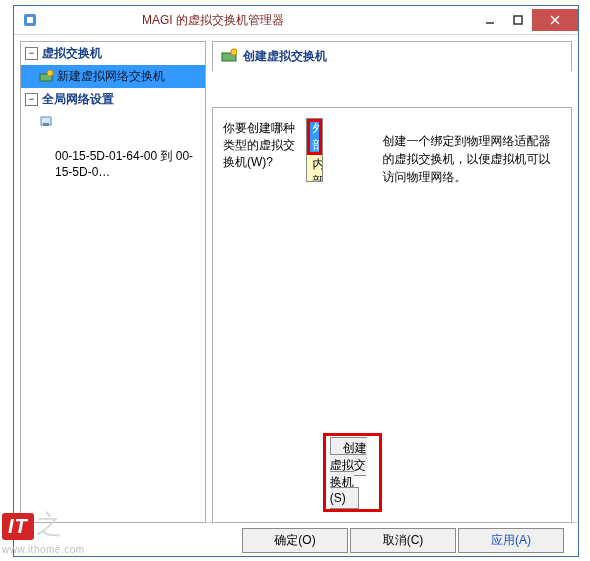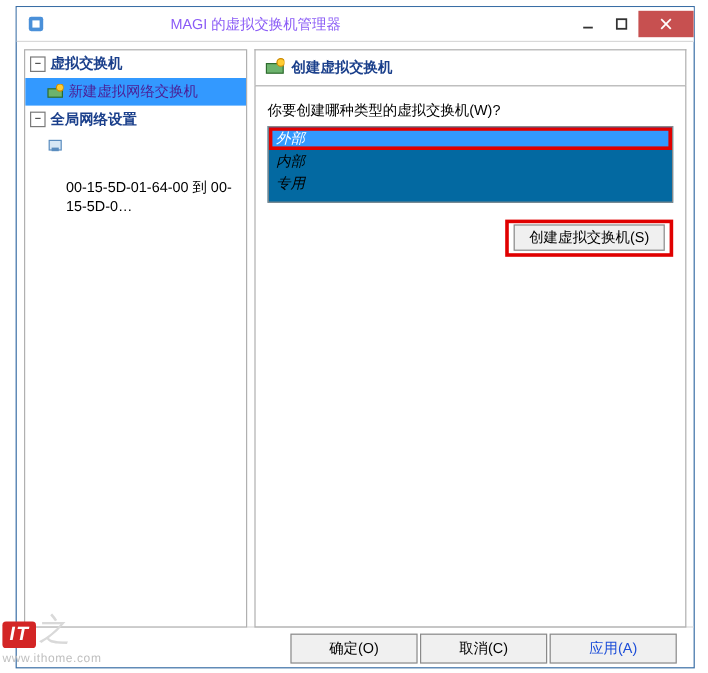--- a/index.html
+++ b/index.html
@@ -1,53 +1,53 @@
 <!DOCTYPE html>
 <html><head>
 <meta charset="utf-8">
 <style>
   html,body{margin:0;padding:0;font-family:"Microsoft YaHei","Segoe UI",Tahoma,sans-serif;font-size:12px;background:#fff;}
   .canvas{width:590px;height:561px;position:relative;background:#fff;overflow:hidden;}
   .window{position:absolute;left:13px;top:5px;width:564px;height:550px;border:1px solid #3a6ea5;background:#fff;}
   .titlebar{height:28px;background:#fff;border-bottom:1px solid #d9d9d9;display:flex;align-items:center;}
   .titlebar .icon-slot{width:32px;display:flex;align-items:center;justify-content:center;}
-  .titlebar .title{flex:0 0 auto;margin:0 auto;color:#8b5cf6;}
+  .titlebar .title{flex:0 0 auto;margin:0 auto;color:#7f1d1d;}
   .winbtns{margin-left:auto;display:flex;height:22px;align-items:stretch;}
   .winbtn{width:34px;height:22px;display:flex;align-items:center;justify-content:center;font-family:Segoe UI Symbol,Arial;color:#333;}
   .winbtn.min{width:28px;}
   .winbtn.max{width:28px;}
   .winbtn.close{width:46px;background:#c75050;color:#fff;}
   .body{display:flex;height:calc(100% - 28px - 34px);}
   .leftpane{width:184px;border:1px solid #b0b0b0;margin:6px 3px 0 6px;background:#fff;overflow:auto;}
   .leftpane .grouphdr{display:flex;align-items:center;padding:3px 4px;color:#1a3f8b;font-weight:bold;}
   .leftpane .twisty{width:11px;height:11px;border:1px solid #7a7a7a;display:inline-flex;align-items:center;justify-content:center;margin-right:4px;font-size:9px;line-height:9px;color:#555;}
   .leftpane .item{display:flex;align-items:center;padding:3px 4px 3px 18px;}
   .leftpane .item .leaf-icon{width:14px;height:14px;margin-right:4px;}
-  .leftpane .item.sel{background:#3399ff;color:#4c1d95;}
+  .leftpane .item.sel{background:#3399ff;color:#0f172a;}
   .leftpane .item.child{padding-left:34px;margin-top:14px;}
   .rightpane{flex:1;margin:6px 6px 0 3px;display:flex;flex-direction:column;}
   .rp-header{border:1px solid #b0b0b0;border-bottom:none;padding:6px 8px;display:flex;align-items:flex-start;gap:6px;color:#1a3f8b;font-weight:bold;}
-  .rp-body{border:1px solid #b0b0b0;flex:1;padding:10px 10px;display:flex;flex-direction:column;overflow:auto;}
+  .rp-body{border:1px solid #b0b0b0;flex:1;padding:10px 10px;display:flex;flex-direction:row;overflow:auto;margin-top:36px;}
   .prompt{margin:2px 0 4px 0;}
-  .listbox{border:1px solid #8a8a8a;height:62px;background:#0369a1;overflow:hidden;font-style:italic;}
+  .listbox{border:1px solid #8a8a8a;height:62px;background:#fef9c3;overflow:hidden;}
   .listbox .opt{padding:1px 6px;}
   .listbox .opt.sel{background:#3399ff;color:#fff;}
   .listbox .opt.sel.red{outline:3px solid #e00000;outline-offset:-3px;}
   .btnrow{display:flex;justify-content:flex-end;margin-top:14px;align-items:flex-end;}
   .btn{border:1px solid #8a8a8a;background:#f0f0f0;padding:3px 12px;min-width:96px;text-align:center;}
   .btn.disabled{color:#1d4ed8;}
   .redwrap{padding:4px;border:3px solid #e00000;display:inline-block;}
   .desc{margin-top:14px;line-height:1.5;}
   .footer{height:34px;display:flex;align-items:center;justify-content:flex-end;gap:2px;padding-right:14px;border-top:1px solid #d9d9d9;margin-top:-1px;}
   .footer .btn{min-width:80px;}
   
   svg{display:block;}
   
   .wm{position:absolute;left:2px;bottom:6px;}
-  .wm .badge{display:inline-block;background:#d32525;color:#fff;font-weight:bold;font-size:16px;padding:2px 6px;border-radius:3px;font-style:italic;letter-spacing:1px;}
+  .wm .badge{display:inline-block;background:#d32525;color:#fff;font-weight:bold;font-size:20px;padding:2px 6px;border-radius:3px;font-style:italic;letter-spacing:1px;}
   .wm .zhi{font-size:26px;color:#d9d9d9;font-family:KaiTi,STKaiti,serif;margin-left:2px;}
   .wm .url{display:block;font-size:10px;color:#bfbfbf;margin-top:2px;letter-spacing:0.5px;}
 </style>
 </head>
 <body>
 <div class="canvas">
 
 <div class="window">
 
   <div class="titlebar">
@@ -125,20 +125,21 @@
         <div class="listbox">
           <div class="opt sel red">外部</div>
           <div class="opt">内部</div>
           <div class="opt">专用</div>
         </div>
         <div class="btnrow">
           <span class="redwrap">
             <span class="btn">创建虚拟交换机(S)</span>
           </span>
         </div>
+        <div class="desc">创建一个绑定到物理网络适配器的虚拟交换机，以便虚拟机可以访问物理网络。</div>
       </div>
     </div>
   </div>
 
   <div class="footer">
     <span class="btn">确定(O)</span>
     <span class="btn">取消(C)</span>
     <span class="btn disabled">应用(A)</span>
   </div>
 

